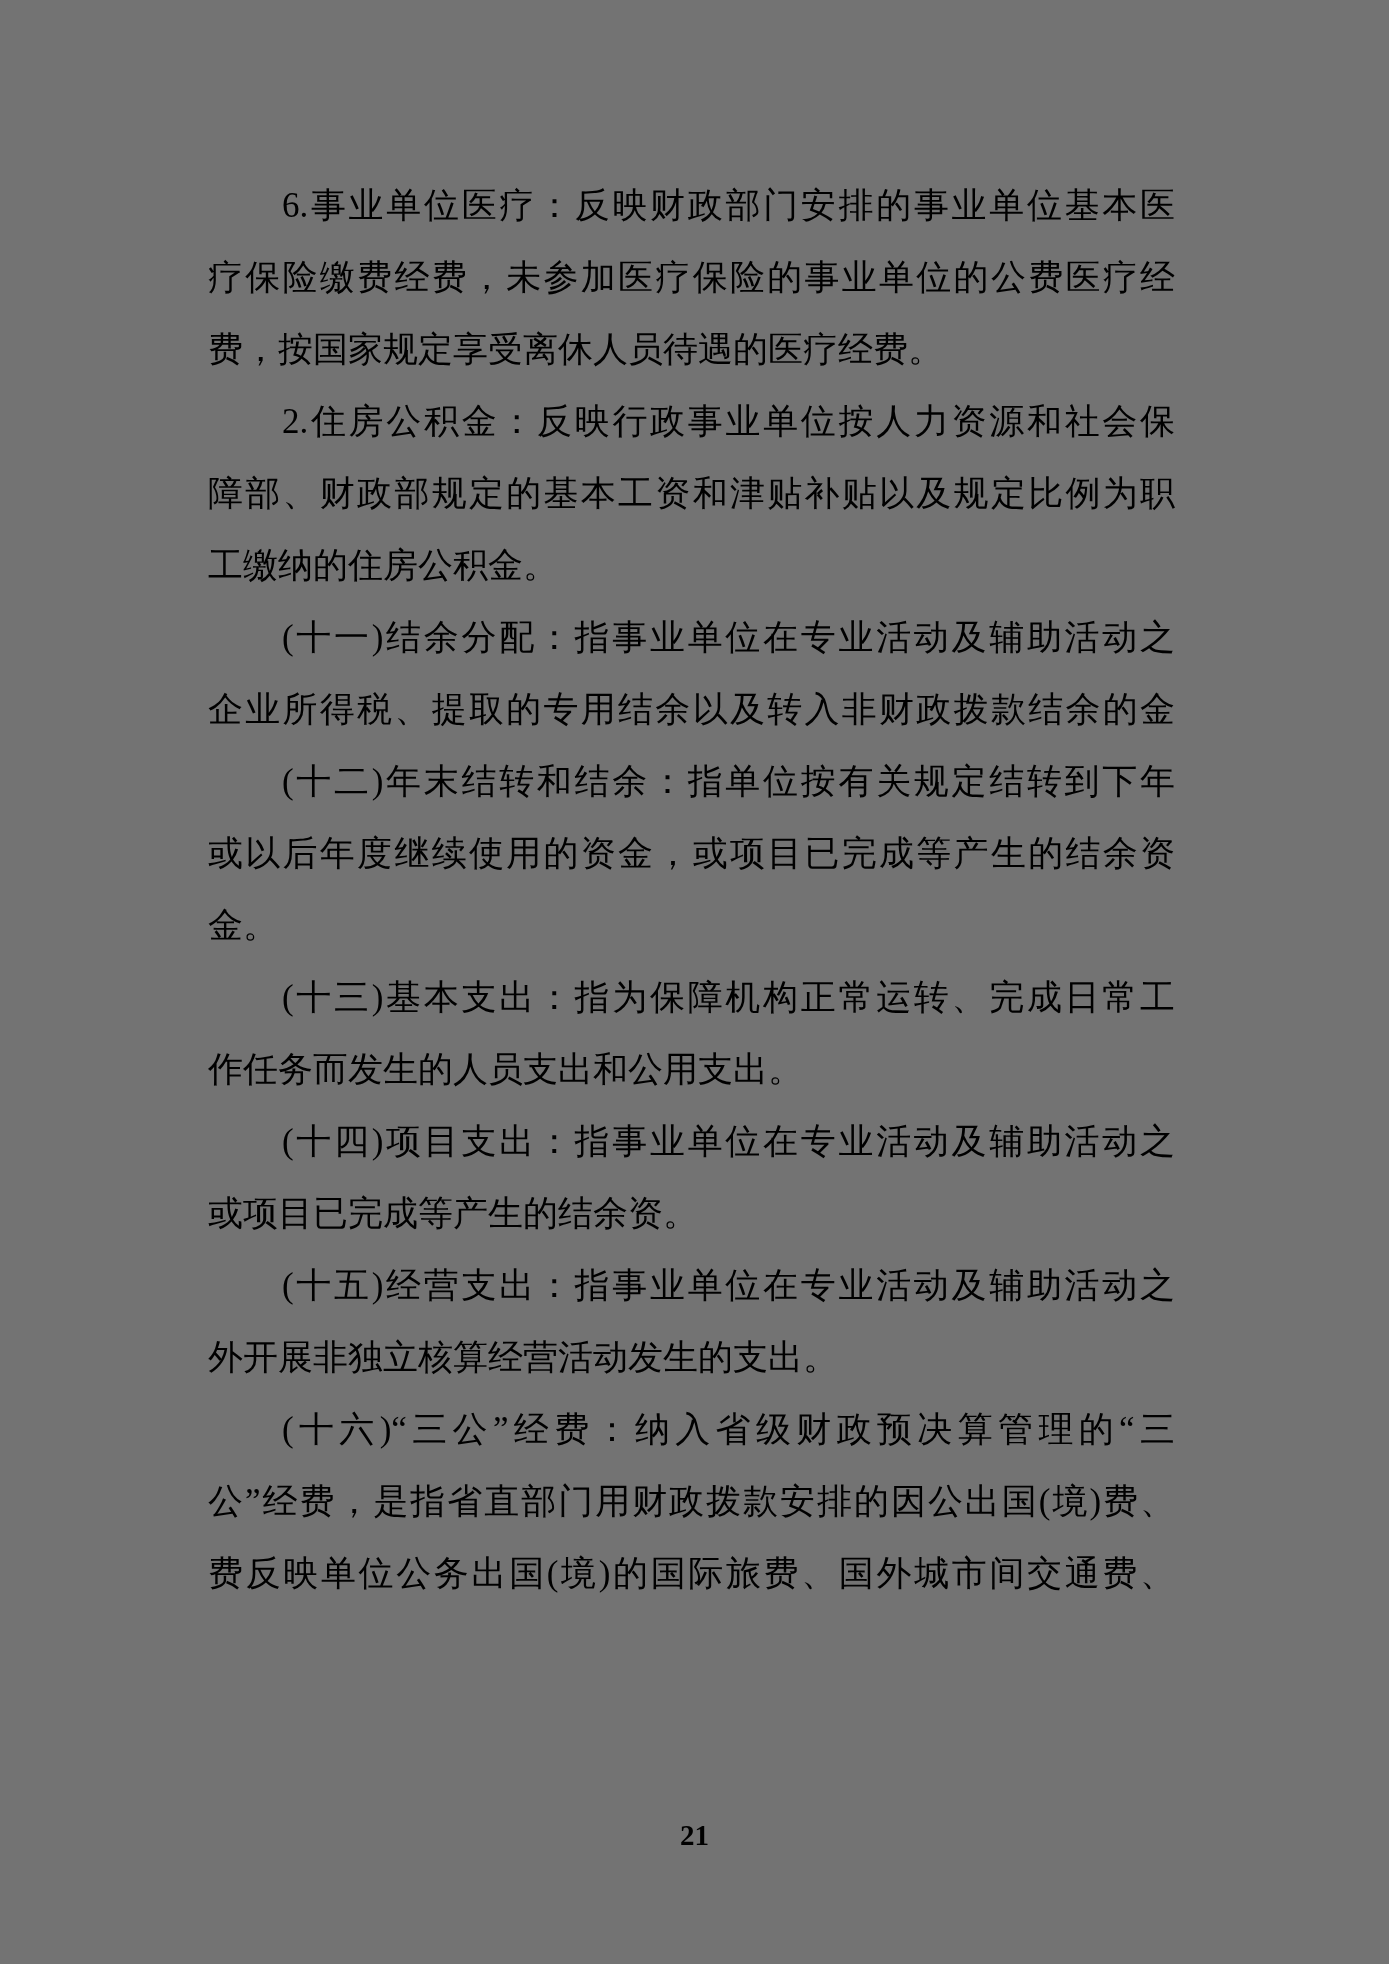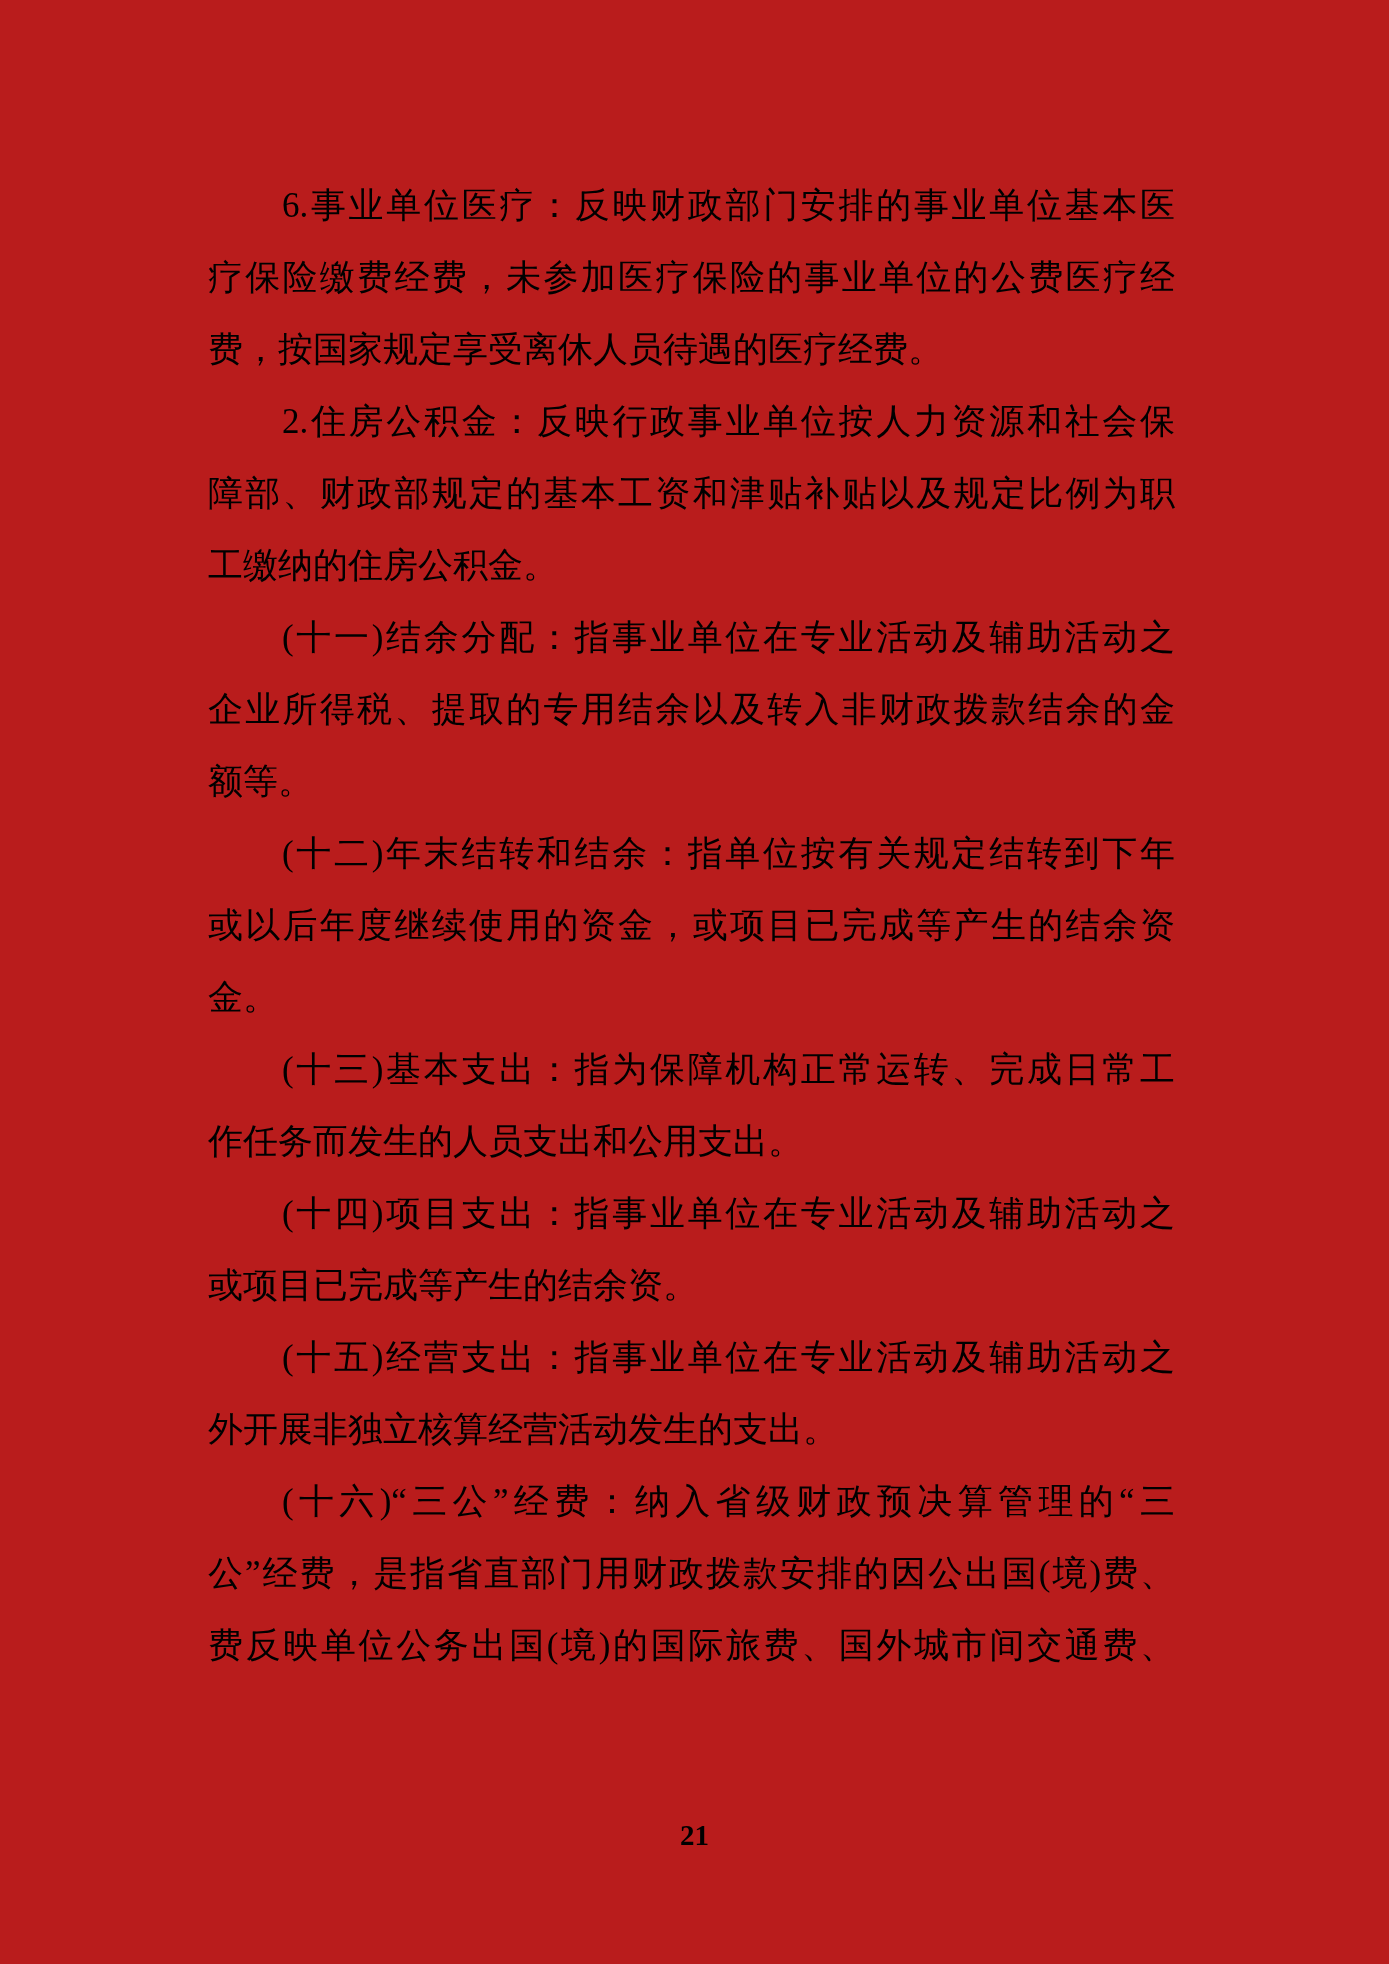--- a/index.html
+++ b/index.html
@@ -5,21 +5,21 @@
   html, body {
     margin: 0;
     padding: 0;
     background: #e8e8e8;
   }
   .page {
     position: relative;
     width: 1389px;
     height: 1964px;
     margin: 0 auto;
-    background: #b91c1c;
+    background: #737373;
     color: #000000;
     font-family: "Liberation Serif", "DejaVu Serif", serif;
     overflow: hidden;
   }
   .text-block {
     position: absolute;
     left: 208px;
     top: 170px;
     width: 967px;
     font-size: 35px;
@@ -72,21 +72,20 @@
 
     <div class="para">
       <div class="line in jl">2.住房公积金：反映行政事业单位按人力资源和社会保</div>
       <div class="line jl">障部、财政部规定的基本工资和津贴补贴以及规定比例为职</div>
       <div class="line">工缴纳的住房公积金。</div>
     </div>
 
     <div class="para">
       <div class="line in jl">(十一)结余分配：指事业单位在专业活动及辅助活动之</div>
       <div class="line jl">企业所得税、提取的专用结余以及转入非财政拨款结余的金</div>
-      <div class="line">额等。</div>
     </div>
 
     <div class="para">
       <div class="line in jl">(十二)年末结转和结余：指单位按有关规定结转到下年</div>
       <div class="line jl">或以后年度继续使用的资金，或项目已完成等产生的结余资</div>
       <div class="line">金。</div>
     </div>
 
     <div class="para">
       <div class="line in jl">(十三)基本支出：指为保障机构正常运转、完成日常工</div>

